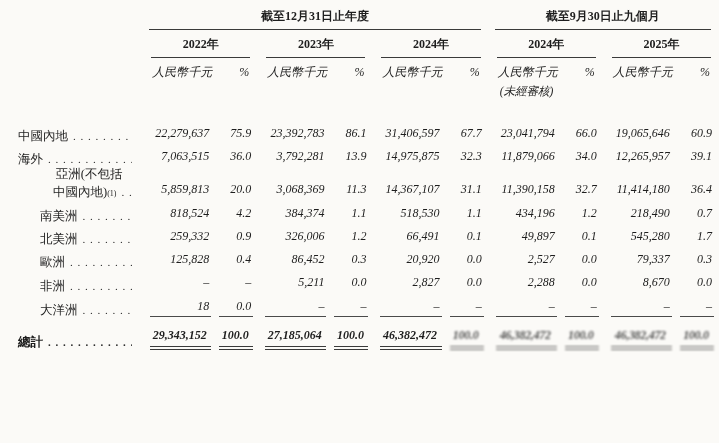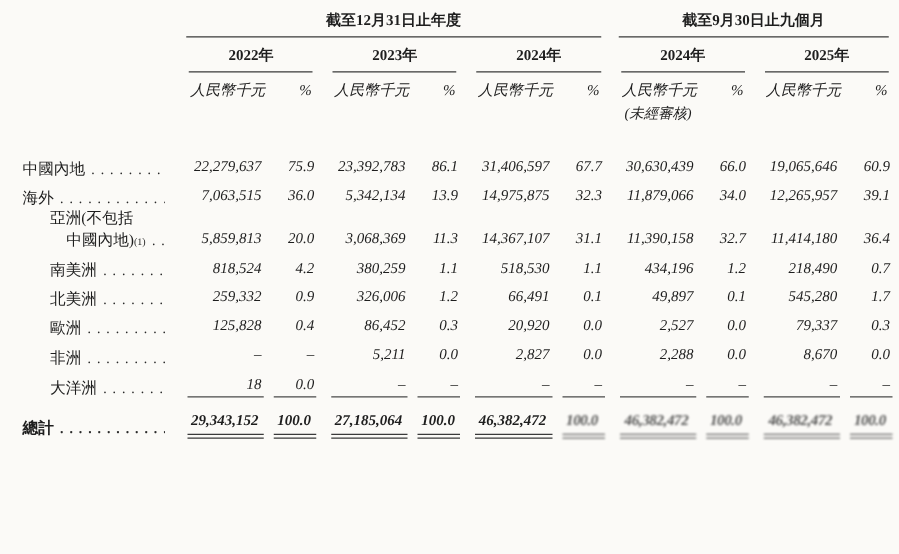--- a/index.html
+++ b/index.html
@@ -31,21 +31,21 @@
   tr.units td.p{text-align:right;padding-right:4px;}
   tr.note td{font-style:italic;font-size:11.5px;text-align:left;
     padding:3px 0 2px 16px;white-space:nowrap;height:16px;}
 
   
   tbody tr.first td{padding-top:20px;}
   td.lbl{font-size:12.5px;}
   .l{display:flex;align-items:baseline;}
   .l2top{display:block;padding-bottom:4px;}
   .ind0{padding-left:12px;}
-  .ind1{padding-left:34px;}
+  .ind1{padding-left:34px;text-align:center;}
   .ind2{padding-left:47px;}
   sup{font-size:8px;line-height:0;}
   .dots{flex:1;overflow:hidden;white-space:nowrap;margin:0 6px 1px 5px;
     font-size:11px;color:#2a2a2a;}
   .dots::after{content:". . . . . . . . . . . . . . . . . . . . . . . . . . . .";letter-spacing:1px;}
 
   td.val,td.pct{text-align:right;font-style:italic;white-space:nowrap;}
   td.val .cw,td.pct .cw{padding:6.5px 2px 3px 0;margin-left:12px;}
   td.pct .cw{margin-left:8px;}
   td.rule .cw{border-bottom:1.2px solid #4a4a4a;}
@@ -146,21 +146,21 @@
           <td class="pct">
             <div class="cw">86.1</div>
           </td>
           <td class="val">
             <div class="cw">31,406,597</div>
           </td>
           <td class="pct">
             <div class="cw">67.7</div>
           </td>
           <td class="val">
-            <div class="cw">30,630,439</div>
+            <div class="cw">23,041,794</div>
           </td>
           <td class="pct">
             <div class="cw">66.0</div>
           </td>
           <td class="val">
             <div class="cw">19,065,646</div>
           </td>
           <td class="pct">
             <div class="cw">60.9</div>
           </td>
@@ -169,21 +169,21 @@
           <td class="lbl">
             <div class="l ind0">海外<span class="dots"></span></div>
           </td>
           <td class="val">
             <div class="cw">7,063,515</div>
           </td>
           <td class="pct">
             <div class="cw">36.0</div>
           </td>
           <td class="val">
-            <div class="cw">5,342,134</div>
+            <div class="cw">3,792,281</div>
           </td>
           <td class="pct">
             <div class="cw">13.9</div>
           </td>
           <td class="val">
             <div class="cw">14,975,875</div>
           </td>
           <td class="pct">
             <div class="cw">32.3</div>
           </td>
@@ -240,21 +240,21 @@
           <td class="lbl">
             <div class="l ind1">南美洲<span class="dots"></span></div>
           </td>
           <td class="val">
             <div class="cw">818,524</div>
           </td>
           <td class="pct">
             <div class="cw">4.2</div>
           </td>
           <td class="val">
-            <div class="cw">380,259</div>
+            <div class="cw">384,374</div>
           </td>
           <td class="pct">
             <div class="cw">1.1</div>
           </td>
           <td class="val">
             <div class="cw">518,530</div>
           </td>
           <td class="pct">
             <div class="cw">1.1</div>
           </td>

